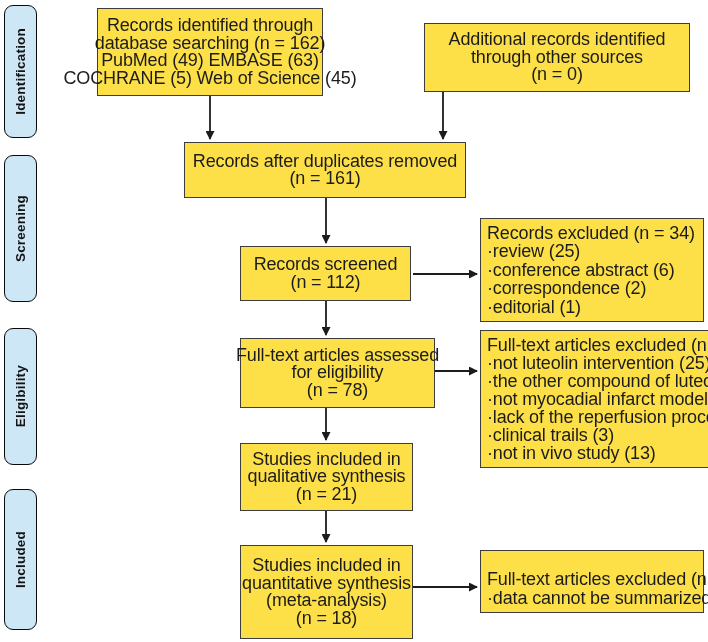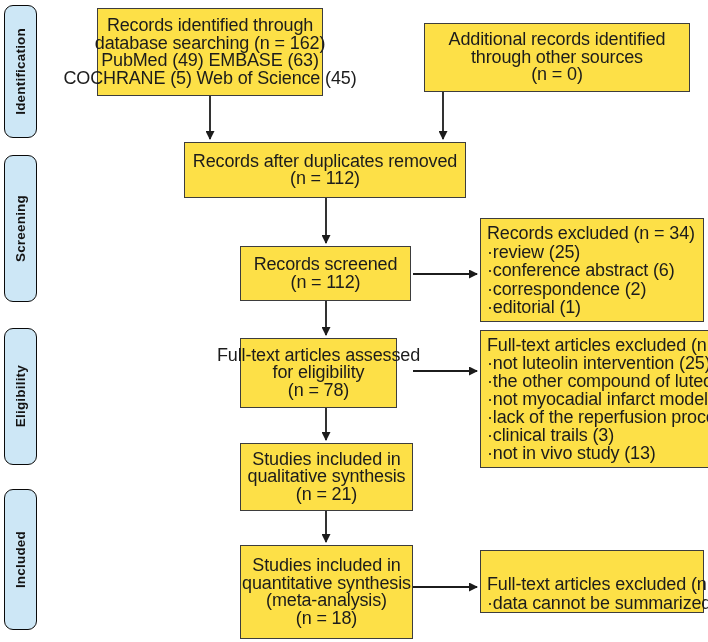--- a/index.html
+++ b/index.html
@@ -46,21 +46,21 @@
     align-items: center;
     justify-content: center;
     font-size: 18px;
     line-height: 17.5px;
     letter-spacing: -0.15px;
     white-space: pre;
     text-align: center;
     color: #1c1c1c;
   }
   .box.left-align {
-    align-items: flex-start;
+    align-items: flex-end;
     justify-content: flex-start;
     text-align: left;
     padding: 5px 6px;
   }
   .box.lh-tall { line-height: 18.5px; }
   .box.lh-mid  { line-height: 18px; }
 </style>
 </head>
 <body>
 
@@ -104,37 +104,37 @@
   </div>
 
   <div class="box" style="left:424px; top:23px; width:266px; height:69px;">
     <span>Additional records identified
 through other sources
 (n = 0)</span>
   </div>
 
   <div class="box" style="left:184px; top:142px; width:282px; height:56px;">
     <span>Records after duplicates removed
-(n = 112)</span>
+(n = 161)</span>
   </div>
 
   <div class="box" style="left:240px; top:246px; width:171px; height:55px;">
     <span>Records screened
 (n = 112)</span>
   </div>
 
   <div class="box left-align lh-tall" style="left:480px; top:218px; width:224px; height:104px;">
     <span>Records excluded (n = 34)
 ·review (25)
 ·conference abstract (6)
 ·correspondence (2)
 ·editorial (1)</span>
   </div>
 
-  <div class="box" style="left:240px; top:338px; width:157px; height:70px;">
+  <div class="box" style="left:240px; top:338px; width:195px; height:70px;">
     <span>Full-text articles assessed
 for eligibility
 (n = 78)</span>
   </div>
 
   <div class="box left-align lh-mid" style="left:480px; top:330px; width:236px; height:138px;">
     <span>Full-text articles excluded (n = 57)
 ·not luteolin intervention (25)
 ·the other compound of luteolin (7)
 ·not myocadial infarct model (8)

